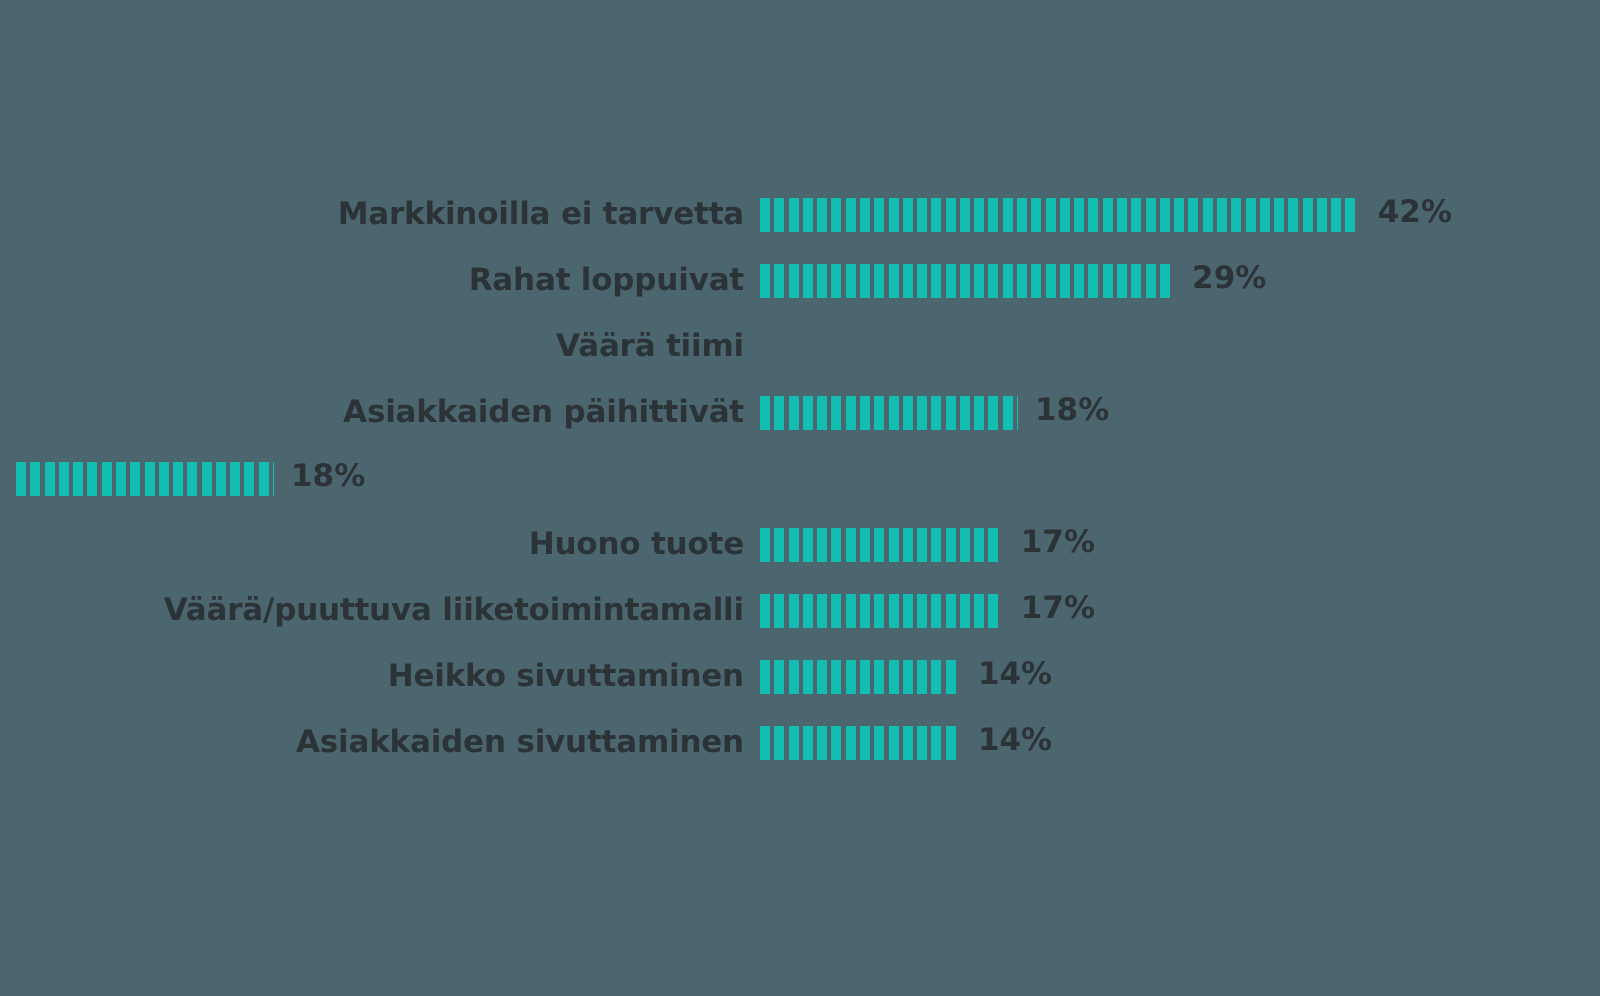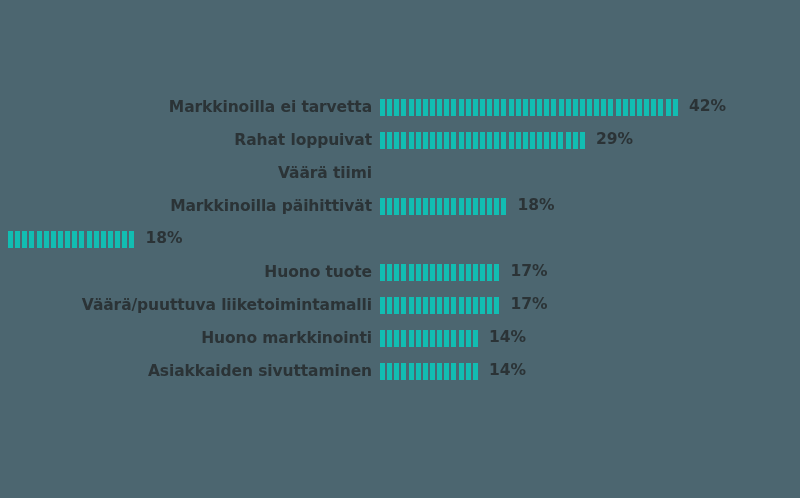--- a/index.html
+++ b/index.html
@@ -93,21 +93,21 @@
         <div class="row-label">Rahat loppuivat</div>
         <div class="bar-area">
           <div class="bar" style="width: 207.06px;"></div>
           <div class="bar-value">29%</div>
         </div>
       </div>
       <div class="row">
         <div class="row-label">Väärä tiimi</div>
       </div>
       <div class="row">
-        <div class="row-label">Markkinoilla päihittivät</div>
+        <div class="row-label">Asiakkaiden päihittivät</div>
         <div class="bar-area">
           <div class="bar" style="width: 128.52px;"></div>
           <div class="bar-value">18%</div>
         </div>
       </div>
       <div class="row">
         <div class="bar-area">
           <div class="bar" style="width: 128.52px;"></div>
           <div class="bar-value">18%</div>
         </div>
@@ -120,21 +120,21 @@
         </div>
       </div>
       <div class="row">
         <div class="row-label">Väärä/puuttuva liiketoimintamalli</div>
         <div class="bar-area">
           <div class="bar" style="width: 121.38px;"></div>
           <div class="bar-value">17%</div>
         </div>
       </div>
       <div class="row">
-        <div class="row-label">Huono markkinointi</div>
+        <div class="row-label">Heikko sivuttaminen</div>
         <div class="bar-area">
           <div class="bar" style="width: 99.96px;"></div>
           <div class="bar-value">14%</div>
         </div>
       </div>
       <div class="row">
         <div class="row-label">Asiakkaiden sivuttaminen</div>
         <div class="bar-area">
           <div class="bar" style="width: 99.96px;"></div>
           <div class="bar-value">14%</div>

